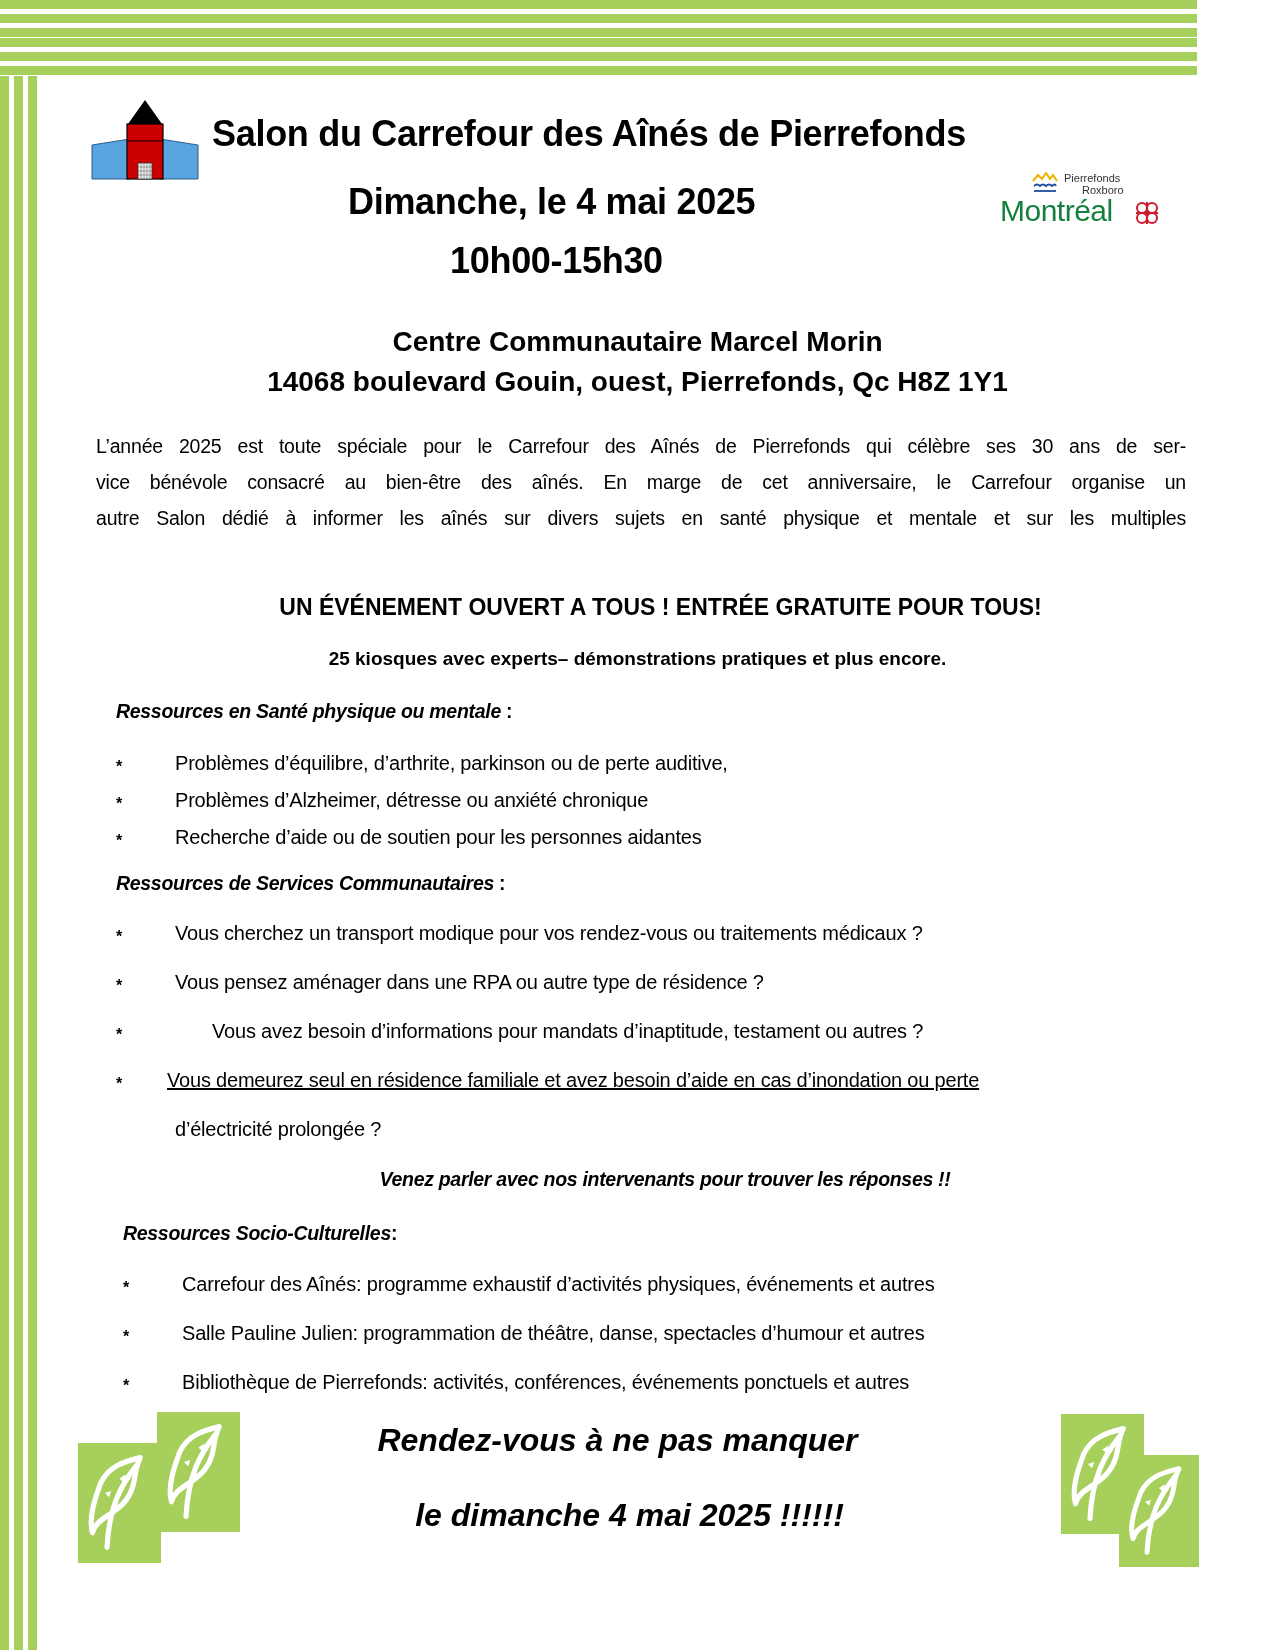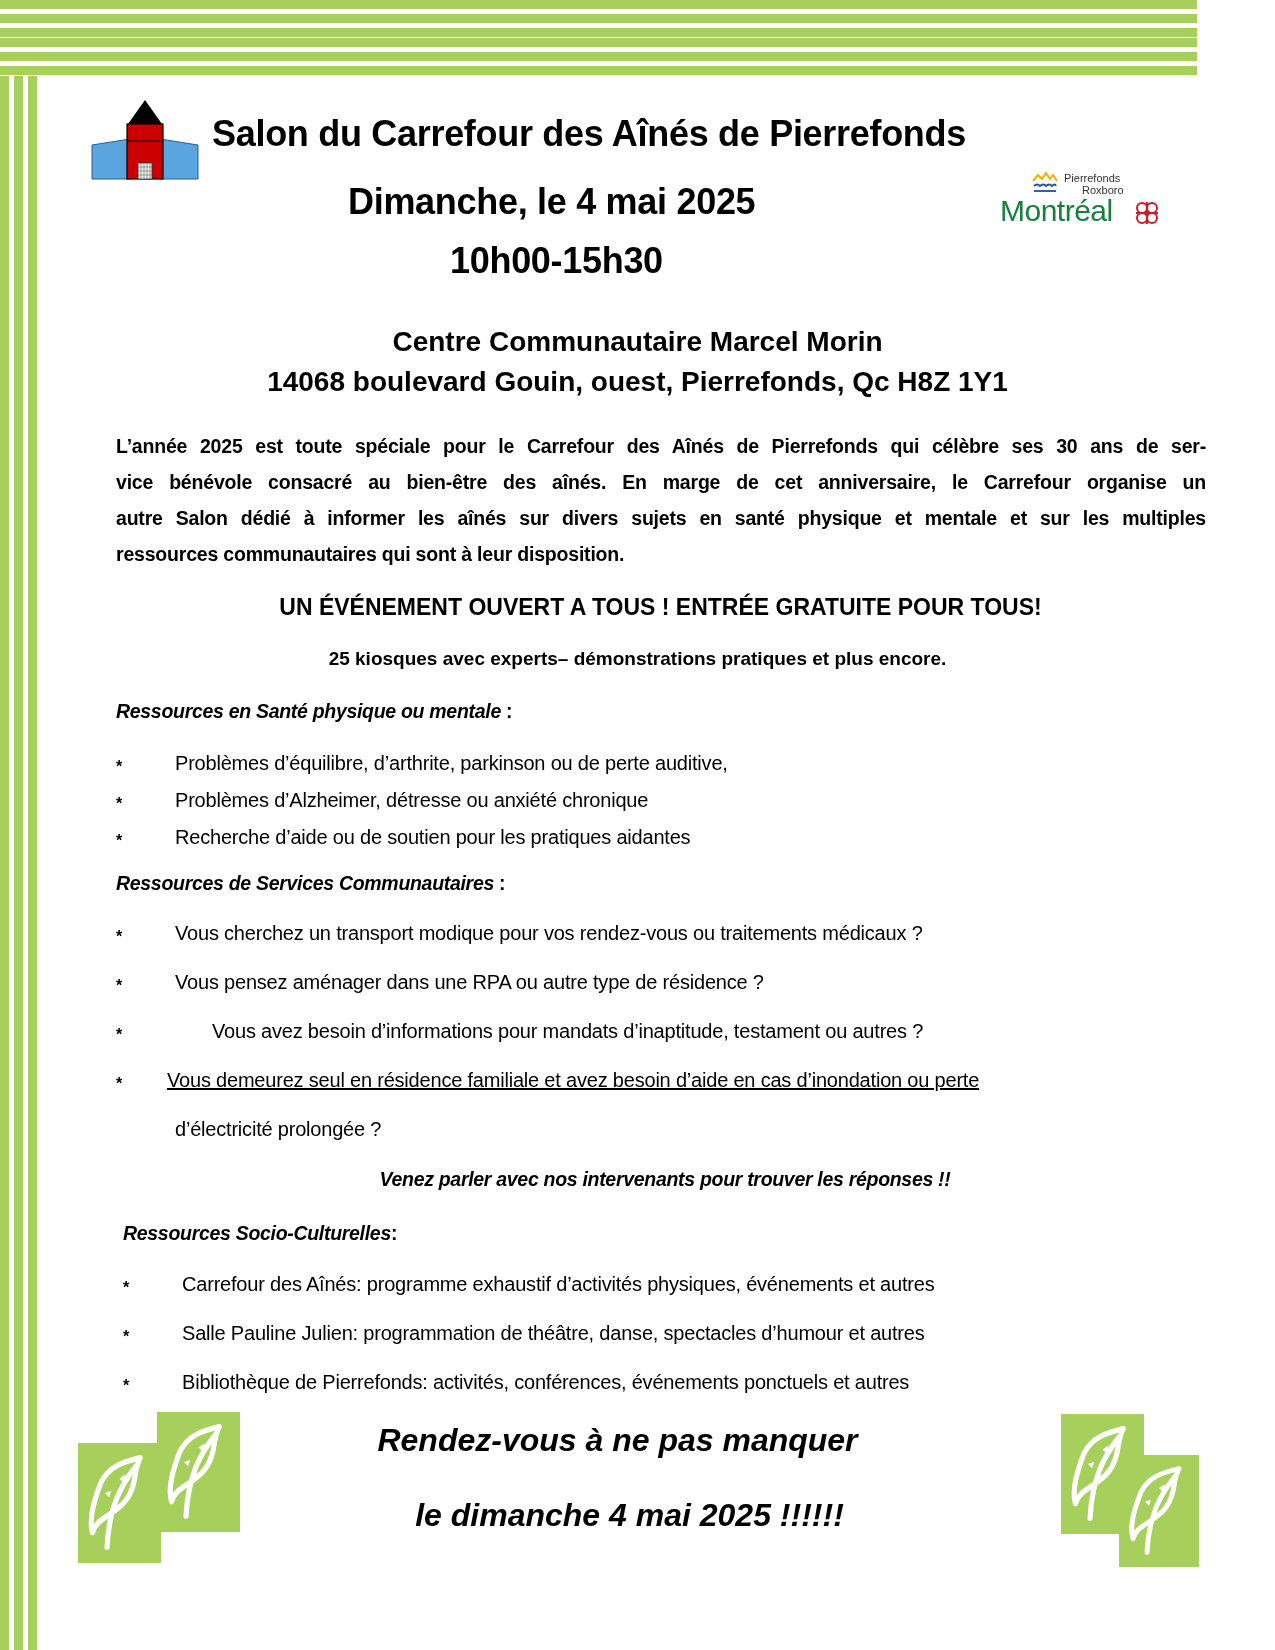--- a/index.html
+++ b/index.html
@@ -10,22 +10,22 @@
       background: repeating-linear-gradient(to bottom,#a6cf5c 0 9px,#ffffff 9px 14px); }
   .band-v { top:42px; height:1561px; width:38px;
       background: repeating-linear-gradient(to right,#a6cf5c 0 9px,#ffffff 9px 14px); }
   .band-top { top:42px; }
   .band-bottom { top:1565px; }
   .band-left { left:38px; }
   .band-right { left:1197px; }
 
   .title { font-weight:bold; font-size:36px; white-space:nowrap; letter-spacing:-0.3px; }
   .venue { font-weight:bold; font-size:28px; white-space:nowrap; text-align:center; width:1275px; left:0; }
-  .para { left:96px; width:1090px; font-weight:bold; font-size:19.5px; line-height:36px;
-          text-align:justify; letter-spacing:-0.2px;margin-left:20px; }
+  .para { left:96px; width:1090px; font-weight:normal; font-size:19.5px; line-height:36px;
+          text-align:justify; letter-spacing:-0.2px; }
   .center-bold { left:0; width:1275px; text-align:center; font-weight:bold; white-space:nowrap; }
   .sect { font-weight:bold; font-style:italic; font-size:19.5px; white-space:nowrap; letter-spacing:-0.3px; }
   .item { font-size:20px; white-space:nowrap; letter-spacing:-0.2px; }
   .bullet { font-size:16px; font-weight:bold; }
   .closing { left:0; width:1275px; text-align:center; font-weight:bold; font-style:italic;
              font-size:32px; white-space:nowrap; }
 
   .leaf-tile { position:absolute; background:#a6cf5c; }
   .leaf-tile svg { width:100%; height:100%; display:block; }
 </style>
@@ -86,35 +86,34 @@
   </div>
 </div>
 
 <div class="abs venue" style="top:326px;">Centre Communautaire Marcel Morin</div>
 <div class="abs venue" style="top:366px;">14068 boulevard Gouin, ouest, Pierrefonds, Qc H8Z 1Y1</div>
 
 <div class="abs para" style="top:428px;">
   <div style="text-align:justify;text-align-last:justify;">L’année 2025 est toute spéciale pour le Carrefour des Aînés  de Pierrefonds qui célèbre ses 30 ans de ser-</div>
   <div style="text-align:justify;text-align-last:justify;">vice bénévole consacré au bien-être des aînés.  En marge de cet anniversaire, le Carrefour organise un</div>
   <div style="text-align:justify;text-align-last:justify;">autre Salon dédié à informer les aînés sur divers sujets en santé physique et mentale et sur les multiples</div>
-  <div>ressources communautaires qui sont à leur disposition.</div>
 </div>
 
 <div class="abs center-bold" style="top:594px;font-size:23px;padding-left:23px;">UN ÉVÉNEMENT OUVERT A TOUS ! ENTRÉE GRATUITE POUR TOUS!</div>
 <div class="abs center-bold" style="top:648px;font-size:19px;">25 kiosques avec experts– démonstrations pratiques et plus encore.</div>
 
 <div class="abs" style="left:116px;top:700px;">
   <span class="sect">Ressources en Santé physique ou mentale</span><span class="sect" style="font-style:normal;"> :</span>
 </div>
 <div class="abs bullet" style="left:116px;top:758px;">*</div>
 <div class="abs item" style="left:175px;top:752px;">Problèmes d’équilibre, d’arthrite, parkinson ou de perte auditive,</div>
 <div class="abs bullet" style="left:116px;top:795px;">*</div>
 <div class="abs item" style="left:175px;top:789px;">Problèmes d’Alzheimer, détresse ou anxiété chronique</div>
 <div class="abs bullet" style="left:116px;top:832px;">*</div>
-<div class="abs item" style="left:175px;top:826px;">Recherche d’aide ou de soutien pour les pratiques aidantes</div>
+<div class="abs item" style="left:175px;top:826px;">Recherche d’aide ou de soutien pour les personnes aidantes</div>
 
 <div class="abs" style="left:116px;top:872px;">
   <span class="sect">Ressources de Services Communautaires</span><span class="sect" style="font-style:normal;"> :</span>
 </div>
 <div class="abs bullet" style="left:116px;top:928px;">*</div>
 <div class="abs item" style="left:175px;top:922px;">Vous cherchez un transport  modique pour vos rendez-vous ou traitements médicaux  ?</div>
 <div class="abs bullet" style="left:116px;top:977px;">*</div>
 <div class="abs item" style="left:175px;top:971px;">Vous pensez aménager dans une RPA ou autre type de résidence ?</div>
 <div class="abs bullet" style="left:116px;top:1026px;">*</div>
 <div class="abs item" style="left:175px;top:1020px;margin-left:37px;">Vous avez besoin d’informations pour mandats d’inaptitude, testament ou autres ?</div>

